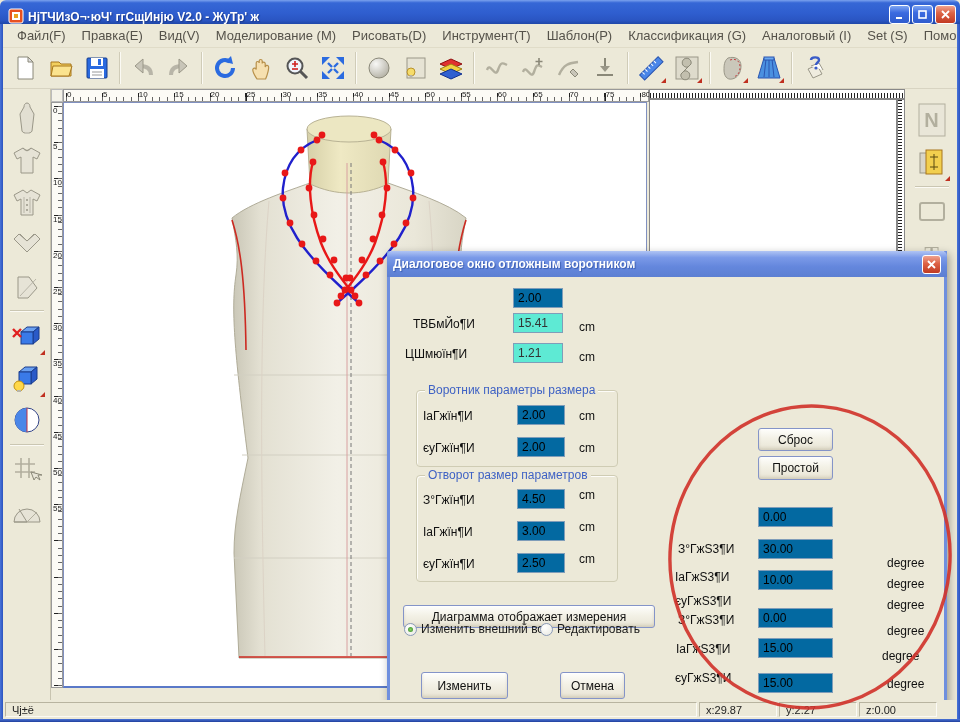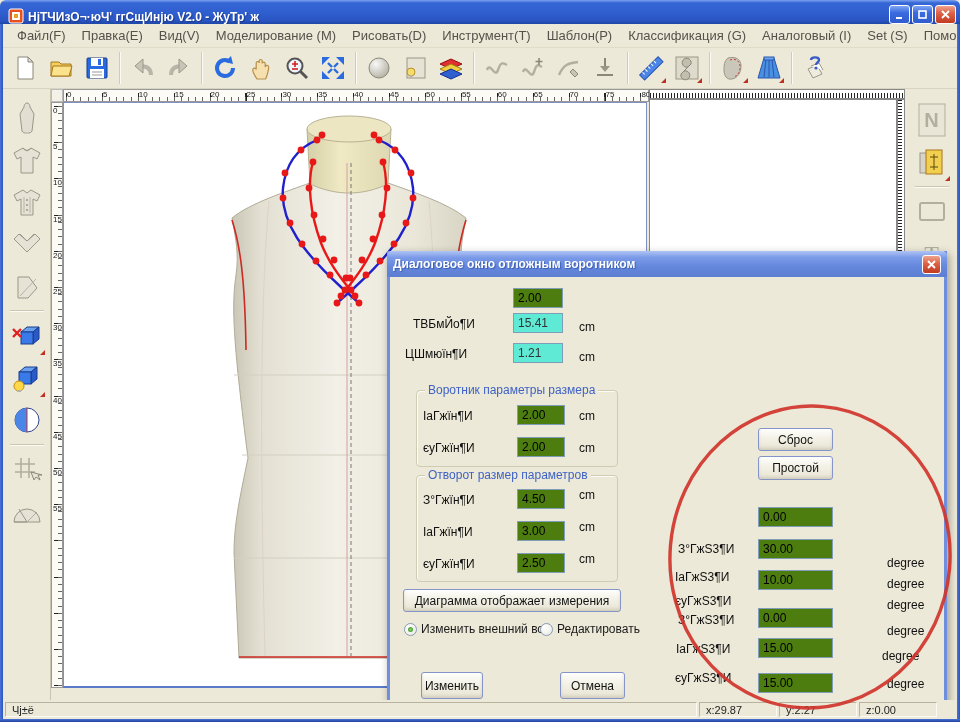--- a/index.html
+++ b/index.html
@@ -78,21 +78,21 @@
   .dialog{position:absolute;left:387px;top:251px;width:560px;height:456px;z-index:20;
     background:#ece9d8;border:3px solid #6f8fde;border-top:none;border-radius:0 0 3px 3px;
     box-shadow:2px 3px 8px rgba(0,0,0,.35);font-size:12px;color:#1a1a1a;}
   .dlg-title{position:absolute;left:-3px;top:0;width:560px;height:26px;
     background:linear-gradient(180deg,#b0c4f4 0%,#7b9ae8 25%,#6487dd 60%,#5c7fd2 100%);
     border-radius:5px 5px 0 0;display:flex;align-items:center;padding:0 6px;}
   .dlg-title .txt{color:#fff;font-weight:bold;font-size:12px;text-shadow:1px 1px 1px #3a5cb0;flex:1;}
   .dlg-close{width:19px;height:19px;border:1px solid #fff;border-radius:3px;
     background:linear-gradient(#f0a28e,#dd6245 45%,#c03a22);display:flex;align-items:center;justify-content:center;}
   .dlg-abs{position:absolute;}
-  .field{border:1px solid #7f9db9;background:#4d7c0f;font:12px "Liberation Sans",sans-serif;
+  .field{border:1px solid #7f9db9;background:#0369a1;font:12px "Liberation Sans",sans-serif;
     padding:1px 4px;width:50px;height:20px;}
   .field.ro{background:#5eead4;color:#333;}
   .field.wide{width:75px;}
   .lbl{font-size:12px;color:#111;white-space:nowrap;}
   .unit{font-size:12px;color:#111;}
   .groupbox{position:absolute;border:1px solid #cfccb4;border-radius:4px;
     box-shadow:inset 1px 1px 0 #fdfcf8;}
   .gb-legend{position:absolute;top:-8px;left:8px;background:#ece9d8;padding:0 3px;
     color:#3f62c4;font-size:12px;white-space:nowrap;}
   .xp-btn{border:1px solid #8494c8;border-radius:3px;color:#111;
@@ -573,32 +573,32 @@
       <input class="field dlg-abs" style="left: 100px; top: 13px; width: 48px;" readonly="" value="4.50">
       <span class="unit dlg-abs" style="left:162px;top:12px;">cm</span>
       <span class="lbl dlg-abs" style="left:6px;top:49px;">IаГжïн¶И</span>
       <input class="field dlg-abs" style="left: 100px; top: 45px; width: 48px;" readonly="" value="3.00">
       <span class="unit dlg-abs" style="left:162px;top:44px;">cm</span>
       <span class="lbl dlg-abs" style="left:6px;top:81px;">єуГжïн¶И</span>
       <input class="field dlg-abs" style="left: 100px; top: 77px; width: 48px;" readonly="" value="2.50">
       <span class="unit dlg-abs" style="left:162px;top:76px;">cm</span>
     </div>
 
-    <button class="xp-btn dlg-abs" style="left:13px;top:338px;width:218px;height:23px;">Диаграмма отображает измерения</button>
+    <button class="xp-btn dlg-abs" style="left:13px;top:354px;width:252px;height:23px;">Диаграмма отображает измерения</button>
 
     <span class="radio dlg-abs" style="left:14px;top:371px;width:138px;overflow:hidden;">
       <span class="rdot sel"></span>
       <span>Изменить внешний ворс</span>
     </span>
     <span class="radio dlg-abs" style="left:150px;top:371px;">
       <span class="rdot"></span>
       <span>Редактировать</span>
     </span>
 
-    <button class="xp-btn dlg-abs" style="left:31px;top:421px;width:62px;height:27px;">Изменить</button>
+    <button class="xp-btn dlg-abs" style="left:31px;top:421px;width:87px;height:27px;">Изменить</button>
     <button class="xp-btn dlg-abs" style="left:170px;top:421px;width:65px;height:27px;">Отмена</button>
 
     <button class="xp-btn dlg-abs" style="left:368px;top:177px;width:75px;height:23px;">Сброс</button>
     <button class="xp-btn dlg-abs" style="left:368px;top:205px;width:75px;height:24px;">Простой</button>
 
     <input class="field wide dlg-abs" style="left: 368px; top: 256px;" readonly="" value="0.00">
     <input class="field wide dlg-abs" style="left: 368px; top: 288px;" readonly="" value="30.00">
     <input class="field wide dlg-abs" style="left: 368px; top: 319px;" readonly="" value="10.00">
     <input class="field wide dlg-abs" style="left: 368px; top: 357px;" readonly="" value="0.00">
     <input class="field wide dlg-abs" style="left: 368px; top: 387px;" readonly="" value="15.00">

